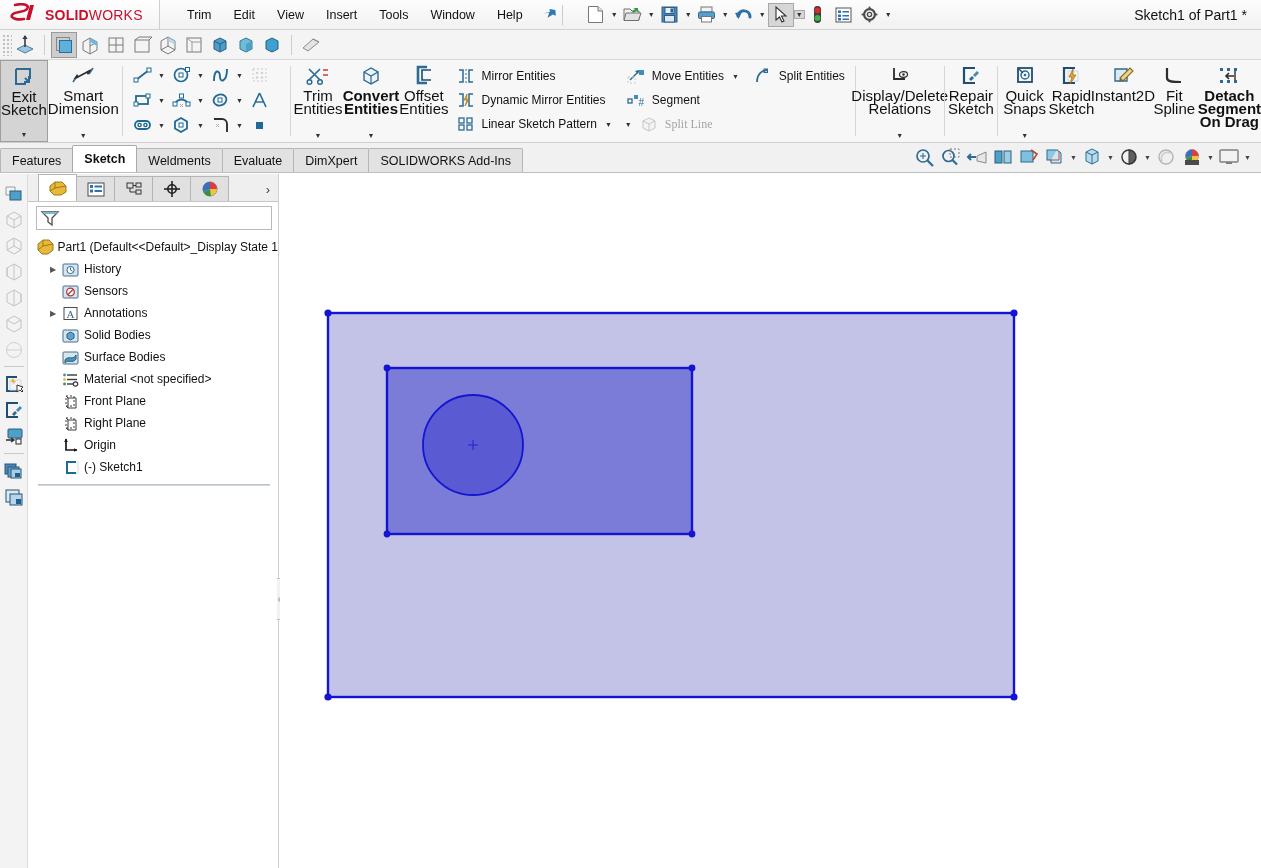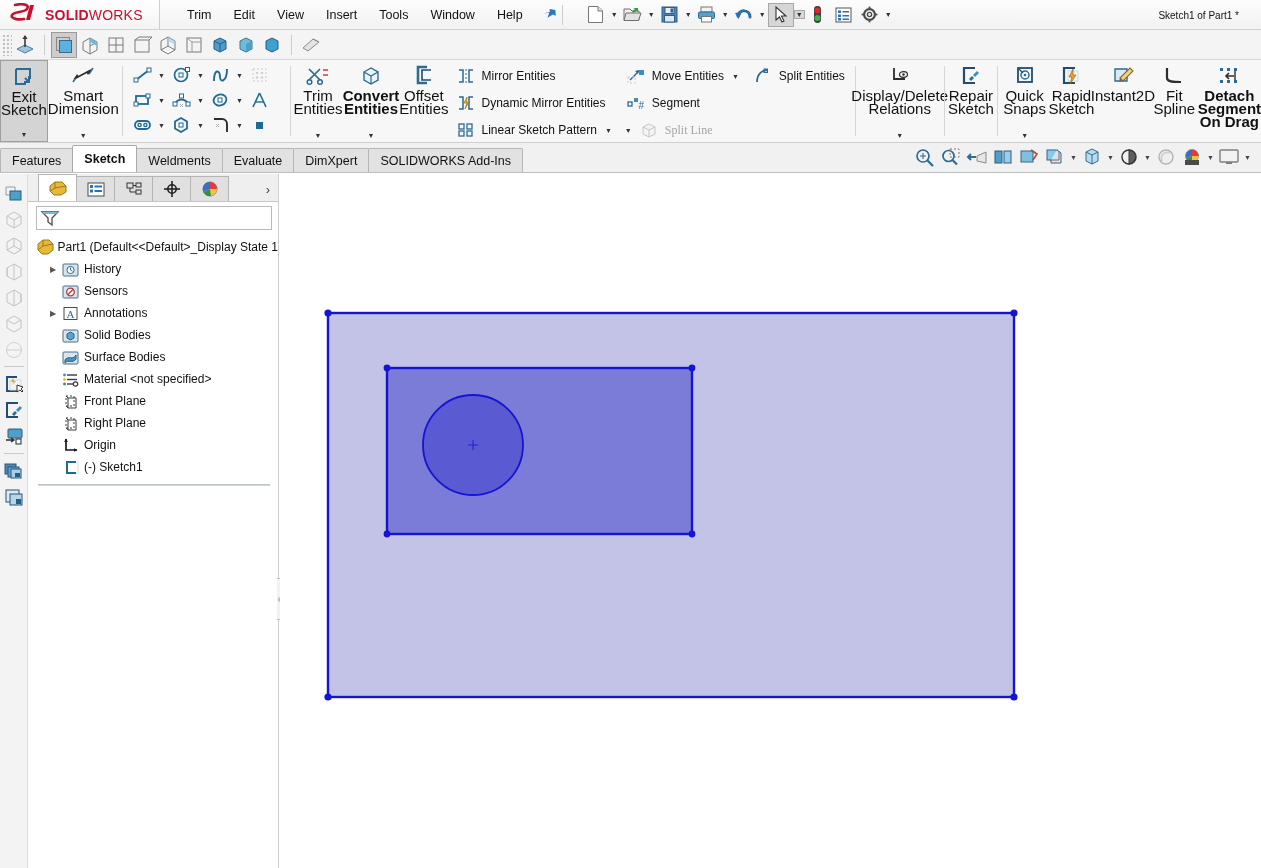--- a/index.html
+++ b/index.html
@@ -40,22 +40,22 @@
   }
   .pin { margin-left:8px; color:#2a6fa8; font-size:14px; transform:rotate(40deg); display:inline-block;}
 
   .tb-sep { width:1px; height:20px; background:#cccccc; margin:0 6px; }
   .qa-tools { display:flex; align-items:center; height:30px; margin-left:14px; }
   .qa-btn { width:26px; height:24px; display:flex; align-items:center; justify-content:center; cursor:default;}
   .qa-arrow { font-size:7px; color:#333; width:11px; text-align:center; cursor:default;}
   .qa-sel { background:#d6d6d6; border:1px solid #a8a8a8; }
 
   .doc-title {
-    position:absolute; right:22px; top:0; height:30px;
-    display:flex; align-items:center; font-size:10px; color:#111;
+    position:absolute; right:14px; top:0; height:30px;
+    display:flex; align-items:center; font-size:14px; color:#111;
   }
 
   
   .viewrow {
     position:absolute; left:0; top:30px; width:1261px; height:30px;
     background:#f4f4f4; border-bottom:1px solid #d8d8d8;
     display:flex; align-items:center;
   }
   .grip { width:10px; height:22px; margin-left:2px;
     background-image:radial-gradient(#b9b9b9 40%, transparent 41%);
@@ -85,21 +85,21 @@
   .w64 { width:64px;font-weight:bold; }
   .w72 { width:72px; }
   .w82 { width:82px; }
 
   .smallgrid { display:grid; grid-template-columns:repeat(4, auto); align-content:start;
     padding:3px 2px 0 4px; gap:1px; }
   .sgcell { display:flex; align-items:center; }
   .sbtn { width:26px; height:24px; display:flex; align-items:center; justify-content:center; cursor:default;}
   .sdrop { font-size:7px; color:#333; width:12px; text-align:center; cursor:default;}
 
-  .textlist { display:flex; flex-direction:column; justify-content:space-between; padding:4px 2px 0 4px; }
+  .textlist { display:flex; flex-direction:column; justify-content:flex-start; padding:4px 2px 0 4px; }
   .trow { display:flex; align-items:center; height:24px; padding:0 5px 0 2px; cursor:default;}
   .trow .ico { width:22px; display:flex; align-items:center; justify-content:center; }
   .trow .lbl { font-size:12px; color:#111; margin-left:5px; white-space:nowrap; }
   .trow.disabled .lbl { color:#a5a5a5;font-family:Liberation Serif, serif; }
   .trow .tdrop { font-size:7px; color:#333; margin-left:8px; }
 
   
   .tabbar {
     position:absolute; left:0; top:143px; width:1261px; height:30px;
     background:#f1f1f1; border-bottom:1px solid #bdbdbd;

